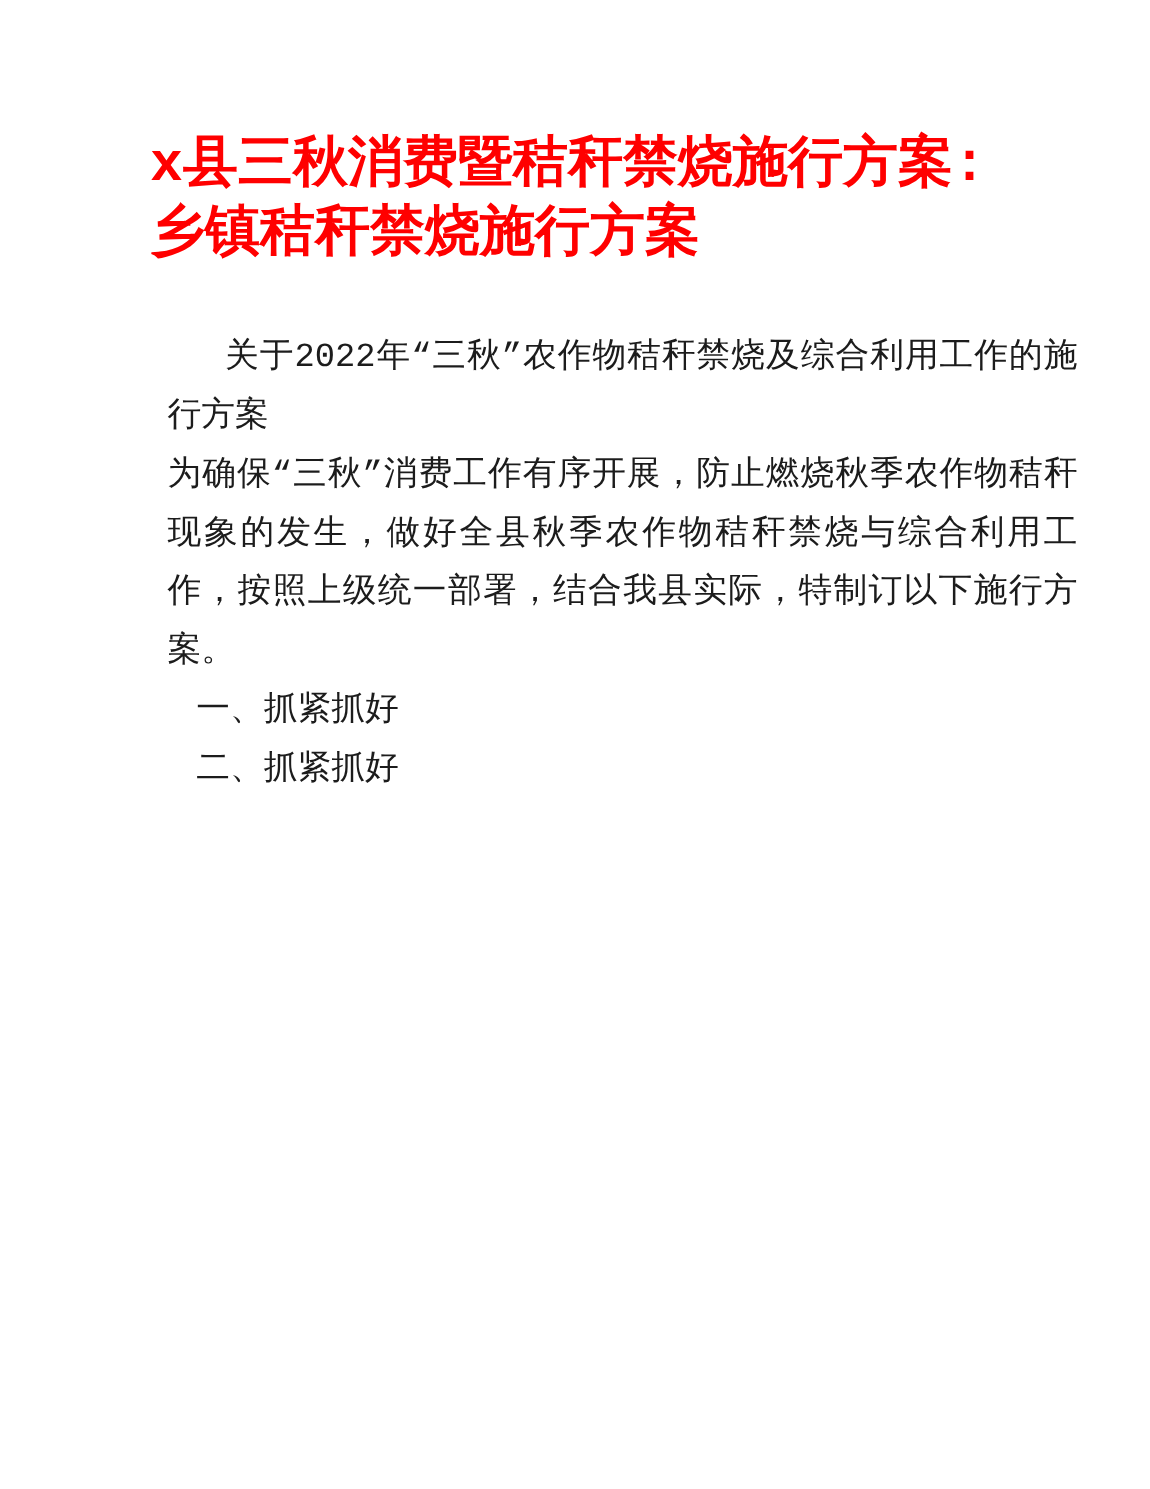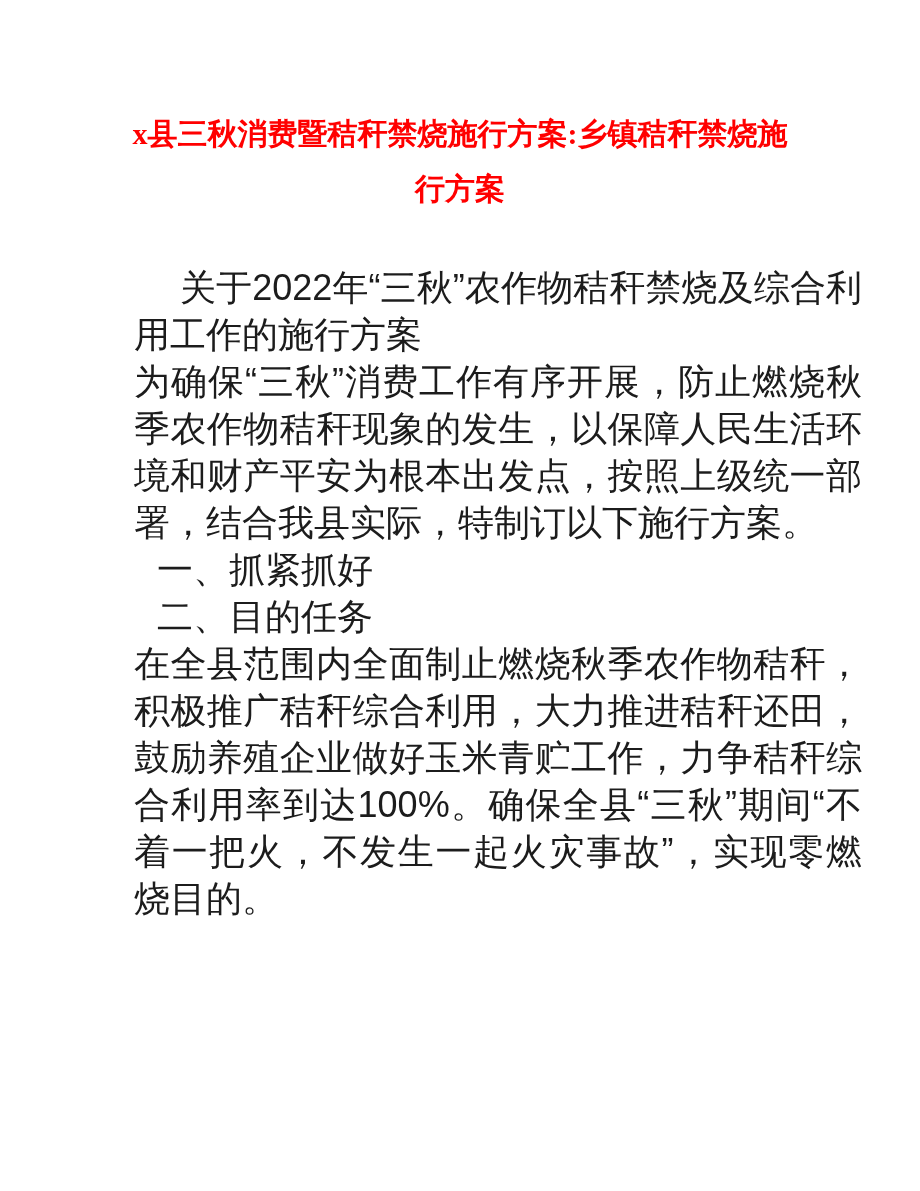--- a/index.html
+++ b/index.html
@@ -15,31 +15,30 @@
   }
   .page {
     width: 920px;
     height: 1191px;
     position: relative;
     background: #ffffff;
   }
   .doc-title {
     width: 680px;
     margin: 106px auto 0 auto;
-    font-family: Liberation Serif, serif;
+    font-family: Liberation Mono, monospace;
     font-weight: 700;
-    font-size: 30px;
+    font-size: 44px;
     line-height: 55px;
-    text-align: center;
     color: #ff0000;
   }
   .doc-body {
     margin: 48px 58px 0 134px; 
-    font-family: Liberation Sans, sans-serif;
-    font-size: 36px;
+    font-family: Liberation Mono, monospace;
+    font-size: 27px;
     line-height: 47px;
     color: #1c1c1c;
     text-align: justify;
   }
   .doc-body p {
     margin: 0;
     padding: 0;
   }
   .indent-1 { text-indent: 23px; }
   .indent-2 { text-indent: 46px; }
@@ -47,19 +46,18 @@
 </head>
 <body style="background: rgb(255, 255, 255);">
 
 <div class="page">
 
   <h1 class="doc-title" style="color: rgb(255, 0, 0);">x县三秋消费暨秸秆禁烧施行方案:乡镇秸秆禁烧施行方案</h1>
 
   <div class="doc-body" style="color: rgb(28, 28, 28);">
 
   <p class="indent-2">关于2022年“三秋”农作物秸秆禁烧及综合利用工作的施行方案</p>
-      <p>为确保“三秋”消费工作有序开展，防止燃烧秋季农作物秸秆现象的发生，以保障人民生活环境和财产平安为根本出发点，按照上级统一部署，结合我县实际，特制订以下施行方案。</p>
+      <p>为确保“三秋”消费工作有序开展，防止燃烧秋季农作物秸秆现象的发生，做好全县秋季农作物秸秆禁烧与综合利用工作，按照上级统一部署，结合我县实际，特制订以下施行方案。</p>
       <p class="indent-1">一、抓紧抓好</p>
-      <p class="indent-1">二、目的任务</p>
-      <p>在全县范围内全面制止燃烧秋季农作物秸秆，积极推广秸秆综合利用，大力推进秸秆还田，鼓励养殖企业做好玉米青贮工作，力争秸秆综合利用率到达100%。确保全县“三秋”期间“不着一把火，不发生一起火灾事故”，实现零燃烧目的。</p>
+      <p class="indent-1">二、抓紧抓好</p>
     </div>
 
 </div>
 
 </body></html>

